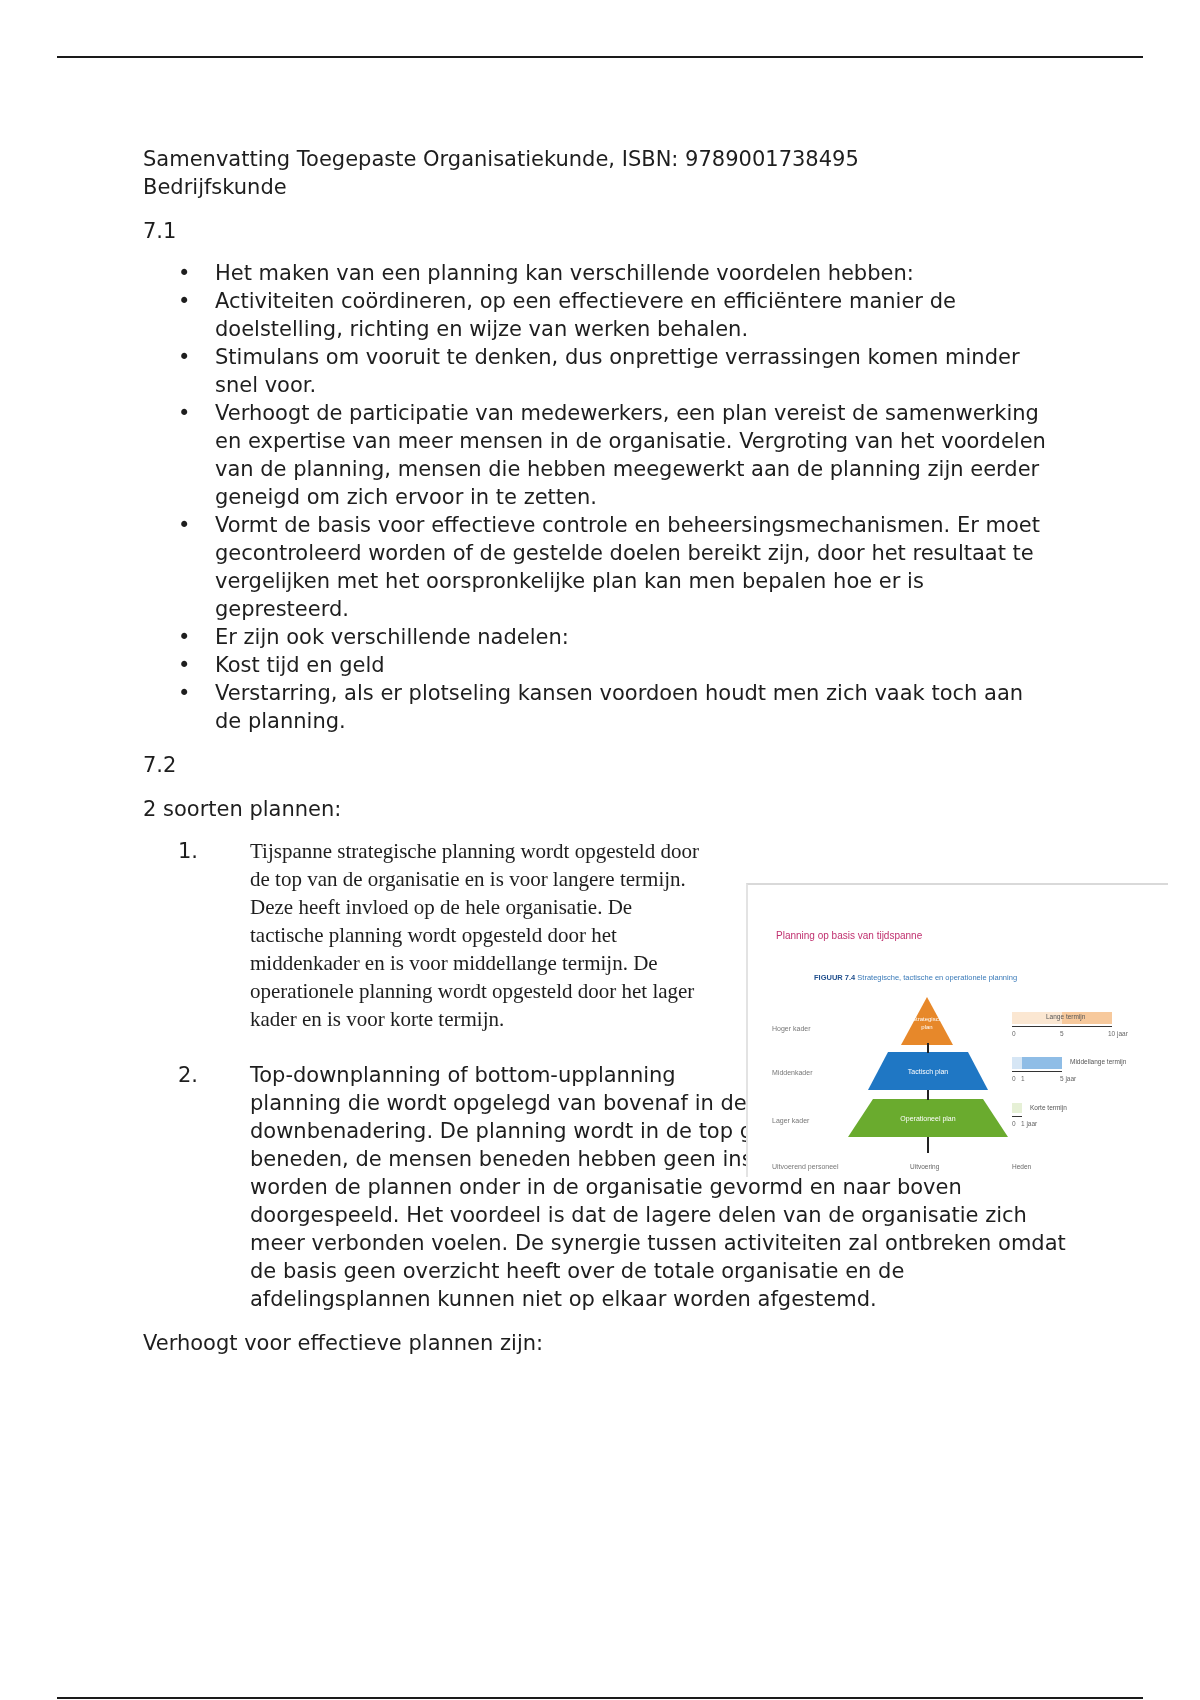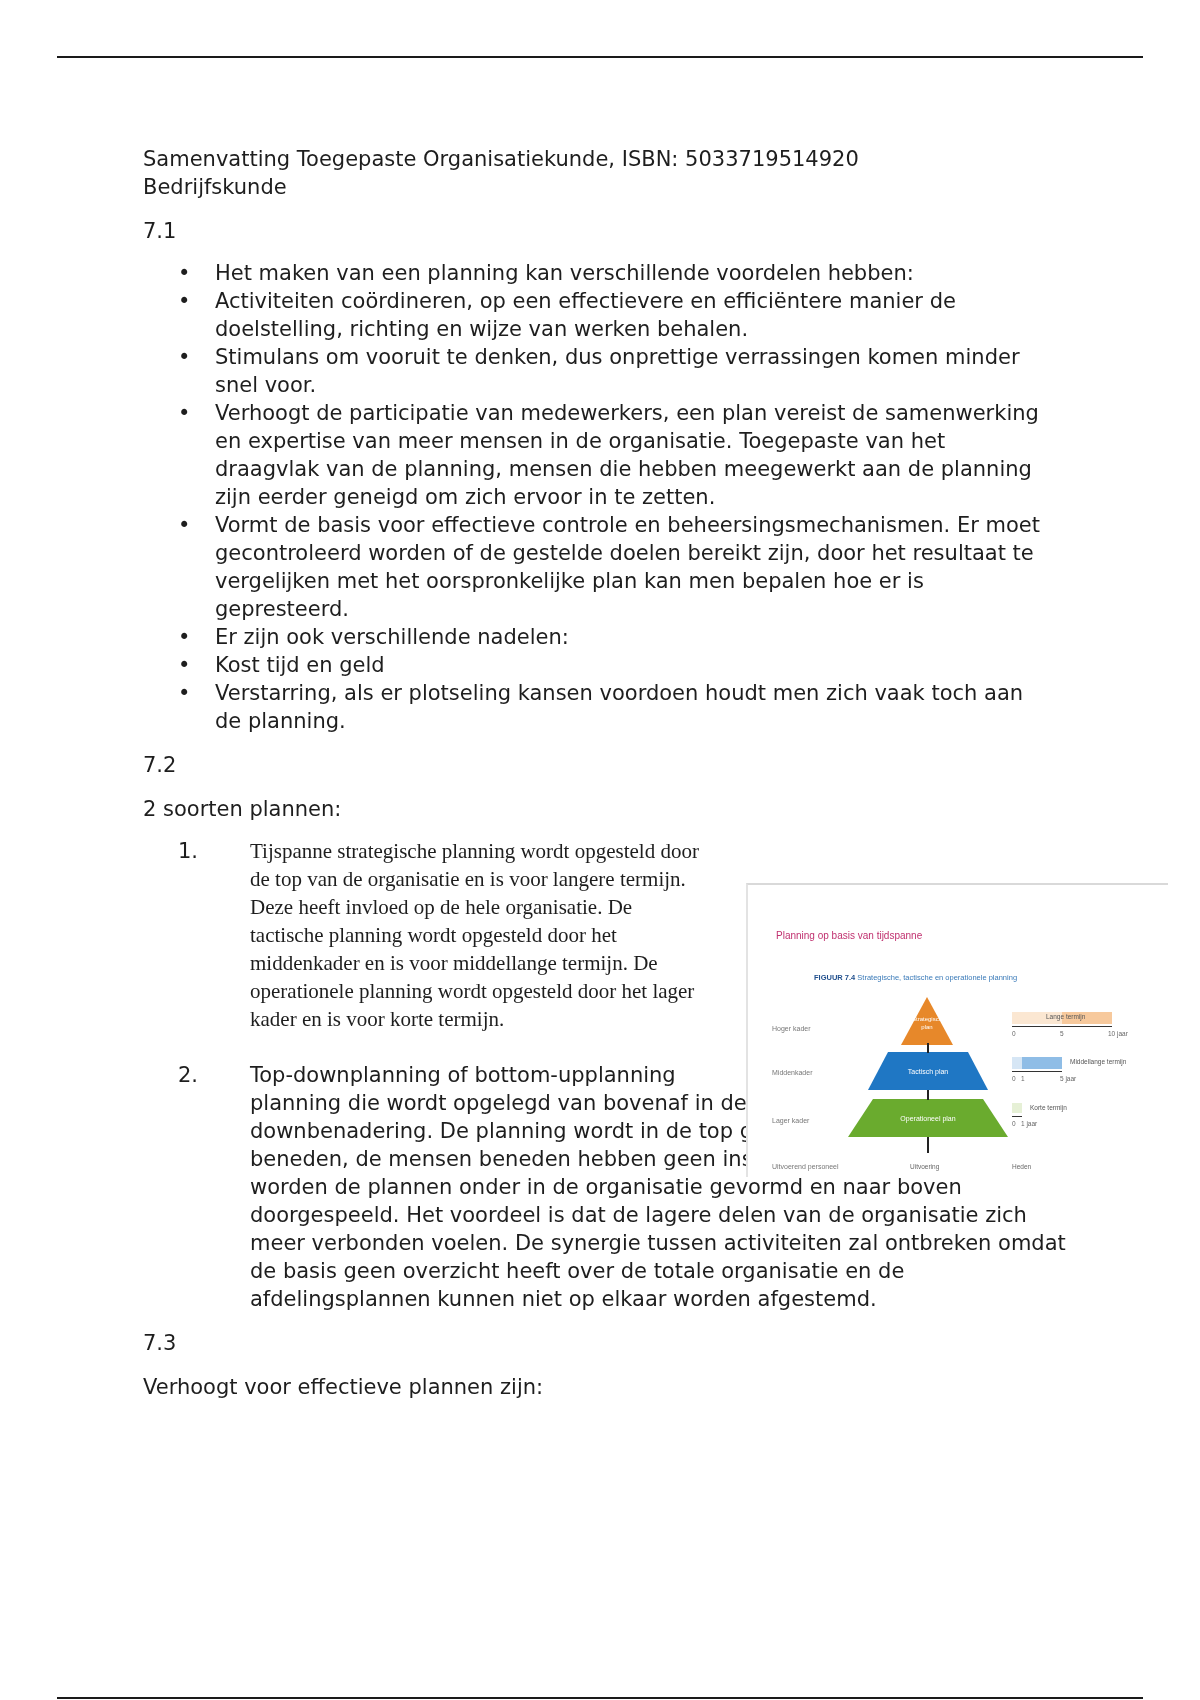--- a/index.html
+++ b/index.html
@@ -41,29 +41,29 @@
   .tick { position: absolute; font-size: 6.5px; color: #666; }
   .term { position: absolute; font-size: 6.5px; color: #555; }
   .axis { position: absolute; height: 1px; background: #333; }
 </style>
 </head>
 <body>
 
 <div class="rule top"></div>
 
 <div class="content">
-  <p class="p">Samenvatting Toegepaste Organisatiekunde, ISBN:   5033719514920</p>
+  <p class="p">Samenvatting Toegepaste Organisatiekunde, ISBN:   9789001738495</p>
   <p class="p">Bedrijfskunde</p>
   <p class="p gap">7.1</p>
 
   <ul class="bullets">
     <li><span class="dot">•</span><span>Het maken van een planning kan verschillende voordelen hebben:</span></li>
     <li><span class="dot">•</span><span>Activiteiten coördineren, op een effectievere en efficiëntere manier de doelstelling, richting en wijze van werken behalen.</span></li>
     <li><span class="dot">•</span><span>Stimulans om vooruit te denken, dus onprettige verrassingen komen minder snel voor.</span></li>
-    <li><span class="dot">•</span><span>Verhoogt de participatie van medewerkers, een plan vereist de samenwerking en expertise van meer mensen in de organisatie. Toegepaste van het draagvlak van de planning, mensen die hebben meegewerkt aan de planning zijn eerder geneigd om zich ervoor in te zetten.</span></li>
+    <li><span class="dot">•</span><span>Verhoogt de participatie van medewerkers, een plan vereist de samenwerking en expertise van meer mensen in de organisatie. Vergroting van het voordelen van de planning, mensen die hebben meegewerkt aan de planning zijn eerder geneigd om zich ervoor in te zetten.</span></li>
     <li><span class="dot">•</span><span>Vormt de basis voor effectieve controle en beheersingsmechanismen. Er moet gecontroleerd worden of de gestelde doelen bereikt zijn, door het resultaat te vergelijken met het oorspronkelijke plan kan men bepalen hoe er is gepresteerd.</span></li>
     <li><span class="dot">•</span><span>Er zijn ook verschillende nadelen:</span></li>
     <li><span class="dot">•</span><span>Kost tijd en geld</span></li>
     <li><span class="dot">•</span><span>Verstarring, als er plotseling kansen voordoen houdt men zich vaak toch aan de planning.</span></li>
   </ul>
 
   <p class="p gap">7.2</p>
   <p class="p gap">2 soorten plannen:</p>
 
   <ol class="plans">
@@ -71,21 +71,20 @@
       <span class="num">1.</span>
       <span class="txt">Tijspanne  strategische planning wordt opgesteld door de top van de organisatie en is voor langere termijn. Deze heeft invloed op de hele organisatie. De tactische planning wordt opgesteld door het middenkader en is voor middellange termijn. De operationele planning wordt opgesteld door het lager kader en is voor korte termijn.</span>
     </li>
     <li class="second">
       <span class="num">2.</span>
       <span class="txt">Top-downplanning of bottom-upplanning</span>
       <span class="txt">planning die wordt opgelegd van bovenaf in de organisatie is top-downbenadering. De planning wordt in de top gemaakt en doorgegeven naar beneden, de mensen beneden hebben geen inspraak. Bij bottom-upplanning worden de plannen onder in de organisatie gevormd en naar boven doorgespeeld. Het voordeel is dat de lagere delen van de organisatie zich meer verbonden voelen. De synergie tussen activiteiten zal ontbreken omdat de basis geen overzicht heeft over de totale organisatie en de afdelingsplannen kunnen niet op elkaar worden afgestemd.</span>
     </li>
   </ol>
 
-  <p class="p gap">7.3</p>
   <p class="p gap">Verhoogt voor effectieve plannen zijn:</p>
 </div>
 
 <div class="figure">
   <div class="fig-title">Planning op basis van tijdspanne</div>
   <div class="fig-caption"><b>FIGUUR 7.4</b> <span>Strategische, tactische en operationele planning</span></div>
 
   <div class="lvl" style="top:140px">Hoger kader</div>
   <div class="lvl" style="top:184px">Middenkader</div>
   <div class="lvl" style="top:232px">Lager kader</div>

